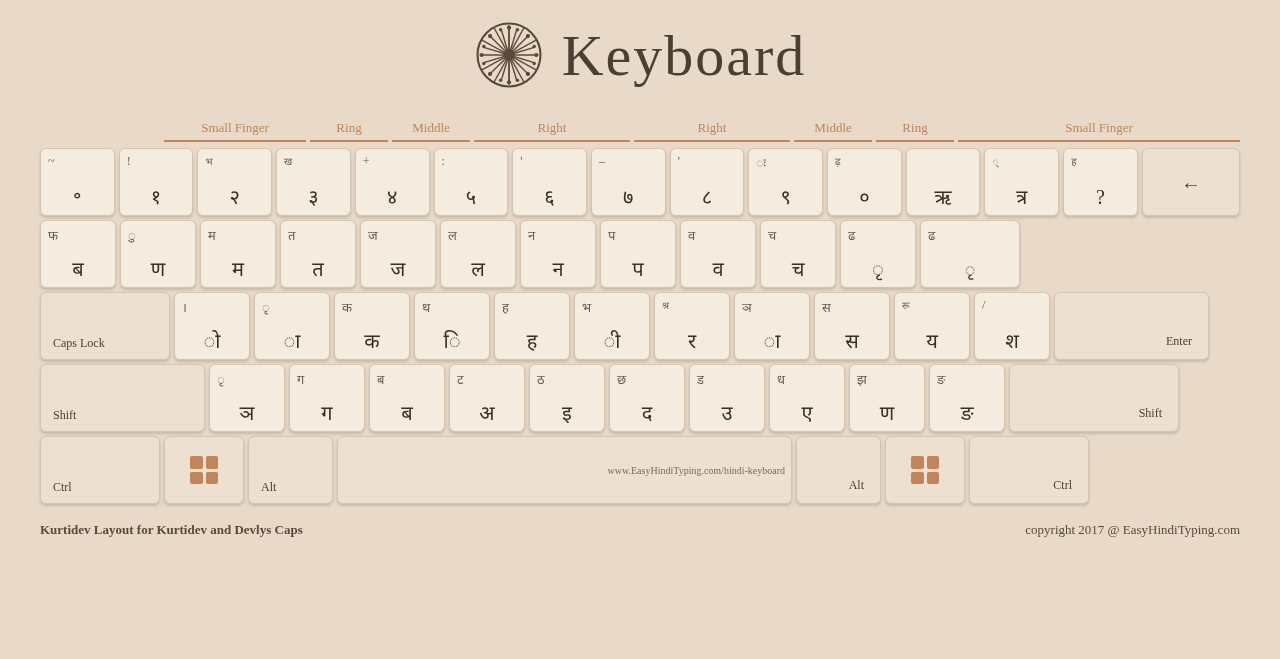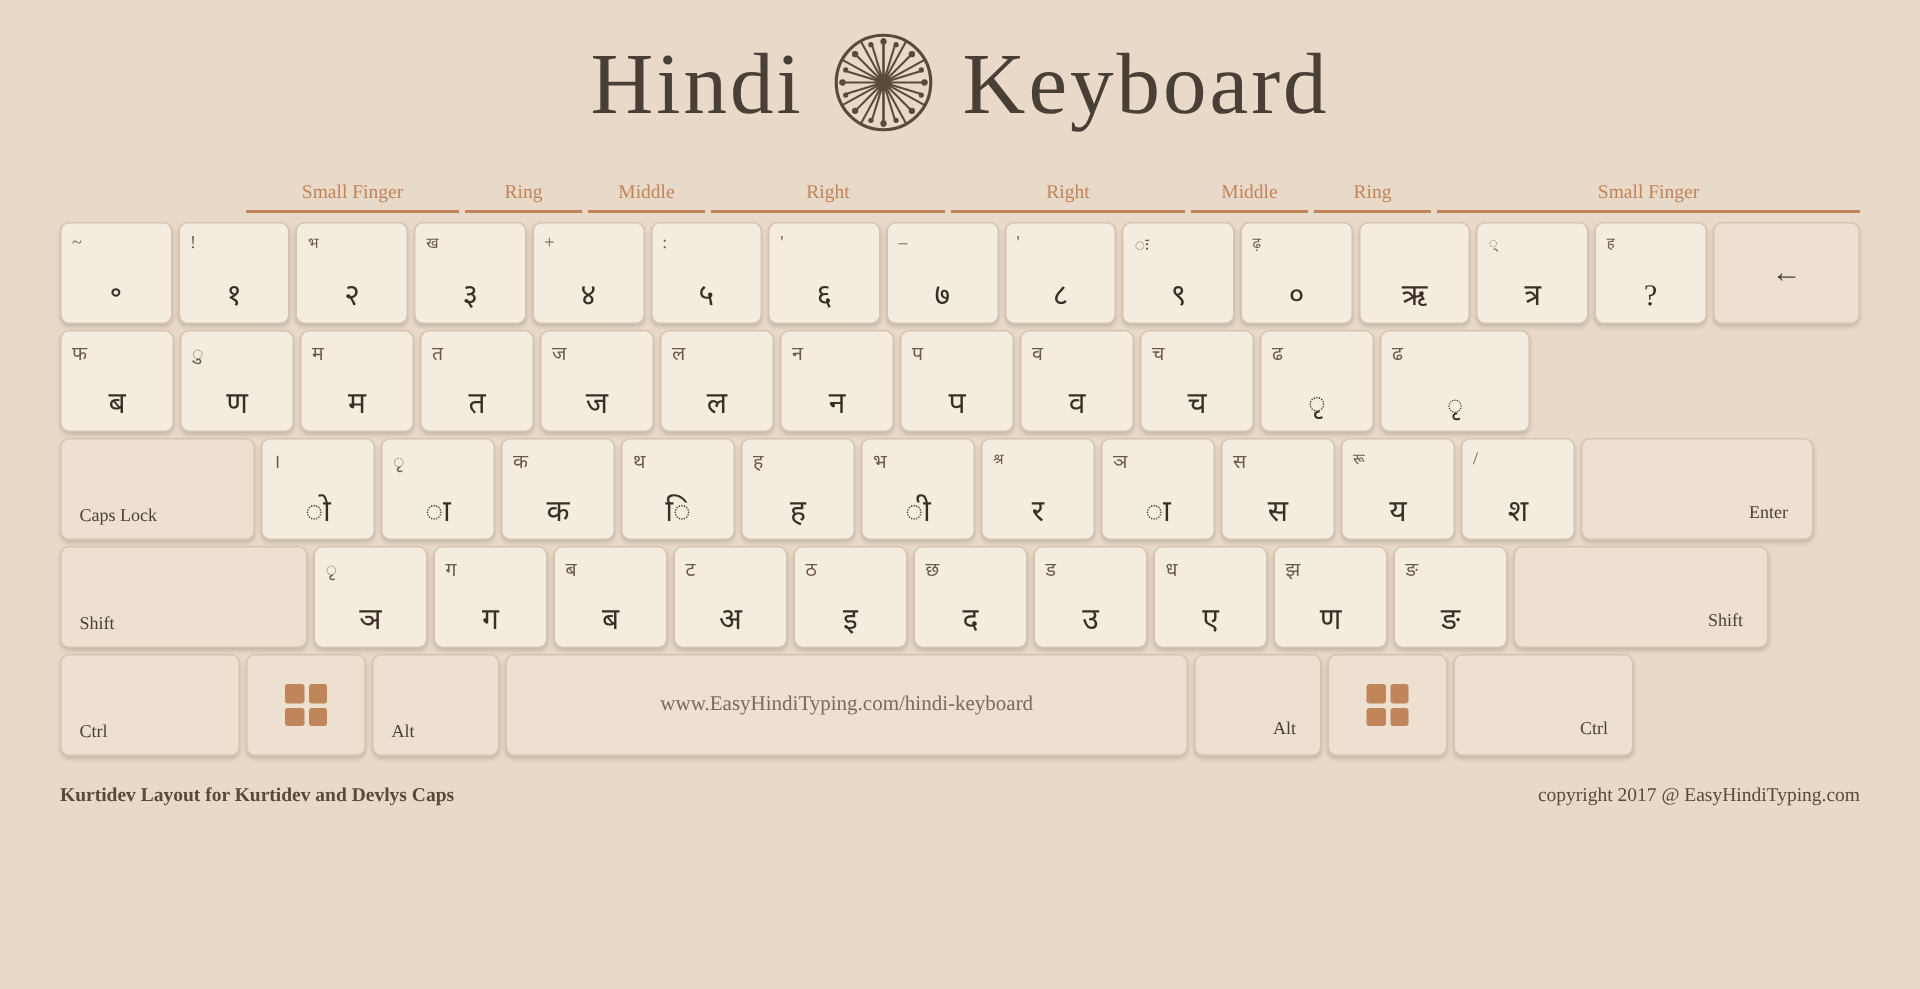--- a/index.html
+++ b/index.html
@@ -139,39 +139,38 @@
       width: 28px;
       height: 28px;
       margin: auto;
     }
     .win-logo div {
       background: #c0855a;
       border-radius: 2px;
     }
 
     .space-key-text {
-      font-size: 14px;
+      font-size: 10px;
       color: #7a6a5a;
-      text-align: center;
+      text-align: right;
       width: 100%;
     }
 
     .backspace-arrow {
       font-size: 20px;
       color: #4a3f35;
     }
   </style>
 </head>
 <body>
 
 <div class="page-wrapper">
 
   <div class="title-area">
     <h1>
-      <span>Hindi</span>
       <svg class="ashoka-wheel" viewBox="0 0 100 100" xmlns="http://www.w3.org/2000/svg">
         <circle cx="50" cy="50" r="45" fill="none" stroke="#5a4a3a" stroke-width="3"></circle>
         <circle cx="50" cy="50" r="8" fill="#5a4a3a"></circle>
         <circle cx="50" cy="50" r="3" fill="#e8d9c8"></circle>
 
         <g stroke="#5a4a3a" stroke-width="2">
           <line x1="50" y1="8" x2="50" y2="92"></line>
           <line x1="8" y1="50" x2="92" y2="50"></line>
           <line x1="21" y1="21" x2="79" y2="79"></line>
           <line x1="79" y1="21" x2="21" y2="79"></line>

